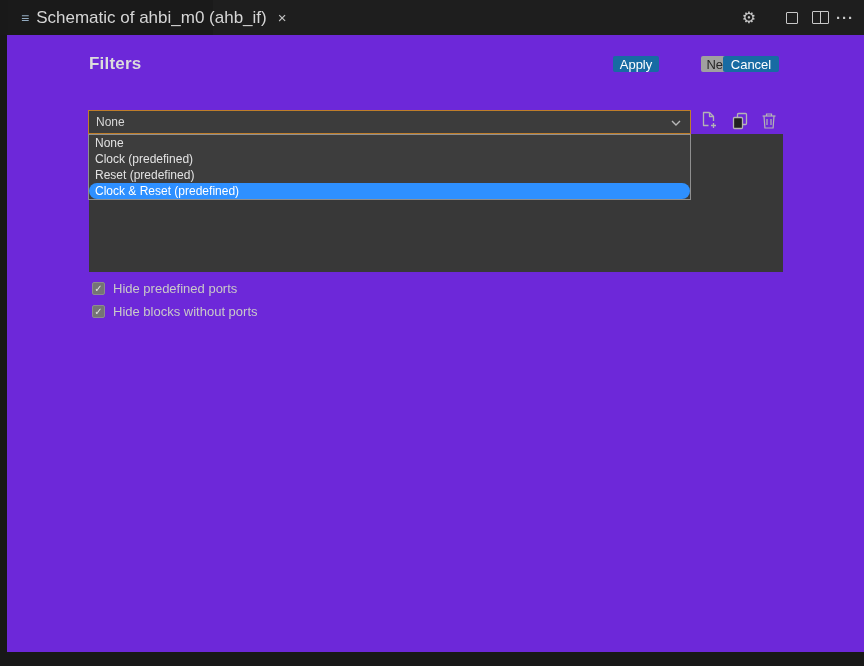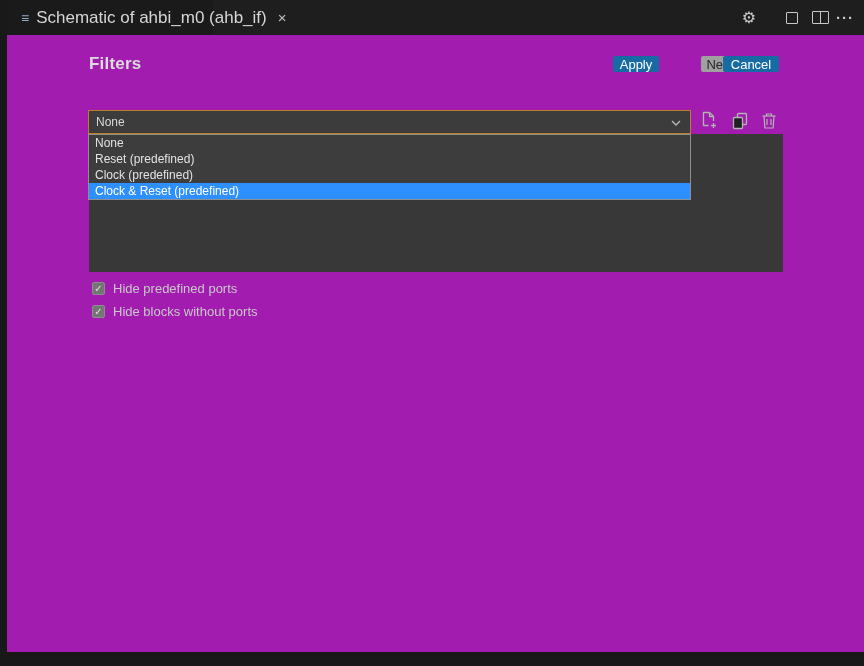--- a/index.html
+++ b/index.html
@@ -21,21 +21,21 @@
   .tab-close{color:#c4c4c4;font-size:15px;margin-left:11px;line-height:1;cursor:pointer;}
   .tb-action{position:absolute;top:0;height:35px;display:flex;align-items:center;justify-content:center;color:#c8c8c8;}
   .tb-gear{left:739px;width:20px;font-size:16px;}
   .tb-square{left:784px;width:16px;}
   .tb-square .sq{width:10px;height:10px;border:1.2px solid #c8c8c8;border-radius:1px;}
   .tb-split{left:810px;width:20px;}
   .tb-split .sp{width:15px;height:11px;border:1.2px solid #c8c8c8;border-radius:1px;position:relative;}
   .tb-split .sp::after{content:"";position:absolute;left:50%;top:0;bottom:0;width:1.2px;background:#c8c8c8;}
   .tb-dots{left:835px;width:20px;font-size:15px;font-weight:bold;letter-spacing:1px;}
   
-  .content{position:absolute;left:7px;top:35px;width:857px;height:617px;background:#a21caf;}
+  .content{position:absolute;left:7px;top:35px;width:857px;height:617px;background:#6d28d9;}
   .filters-heading{
     position:absolute;left:82px;top:19px;margin:0;
     font-size:17px;font-weight:bold;color:#dcdcdc;letter-spacing:.2px;
   }
   .btn{
     position:absolute;top:21px;height:16px;border:none;border-radius:2px;
     font-family:"Liberation Sans",sans-serif;font-size:13px;cursor:pointer;padding:0;
   }
   .btn-blue{background:#176ba3;color:#ffffff;}
   .btn-gray{background:#a0a0a0;color:#262626;}
@@ -56,21 +56,21 @@
   .icon-copy{left:723px;top:76px;}
   .icon-trash{left:753px;top:76px;}
   
   .expr-panel{position:absolute;left:82px;top:99px;width:694px;height:138px;background:#383838;}
   
   .options-popup{
     position:absolute;left:81px;top:99px;width:603px;box-sizing:border-box;
     background:#3d3d3d;border:1px solid #8f8f8f;z-index:5;
   }
   .option{height:16px;line-height:16px;font-size:12px;color:#e2e2e2;padding-left:6px;white-space:nowrap;cursor:pointer;}
-  .option.selected{background:#2e90ff;color:#ffffff;}
+  .option.selected{background:#2e90ff;color:#ffffff;border-radius:8px;}
   
   .check-row{position:absolute;left:85px;display:flex;align-items:center;gap:8px;cursor:pointer;}
   .check-row.row1{top:246px;}
   .check-row.row2{top:269px;}
   .checkbox{
     width:11px;height:11px;background:#757575;border:1px solid #8d8d8d;border-radius:2px;
     color:#e3e3e3;font-size:10px;line-height:11px;text-align:center;flex:0 0 auto;
   }
   .check-label{font-size:13px;color:#c9c9c9;}
   svg{display:block;}
@@ -134,22 +134,22 @@
         <path d="M6.5 5 V3 h5 V5"></path>
         <path d="M4 5 l.9 12 h8.2 L14 5"></path>
         <path d="M7 8 v6 M11 8 v6"></path>
       </svg>
     </div>
 
     <div class="expr-panel"></div>
 
     <div class="options-popup">
       <div class="option">None</div>
+      <div class="option">Clock (predefined)</div>
       <div class="option">Reset (predefined)</div>
-      <div class="option">Clock (predefined)</div>
       <div class="option selected">Clock &amp; Reset (predefined)</div>
     </div>
 
     <div class="check-row row1">
       <span class="checkbox">✓</span>
       <span class="check-label">Hide predefined ports</span>
     </div>
     <div class="check-row row2">
       <span class="checkbox">✓</span>
       <span class="check-label">Hide blocks without ports</span>

